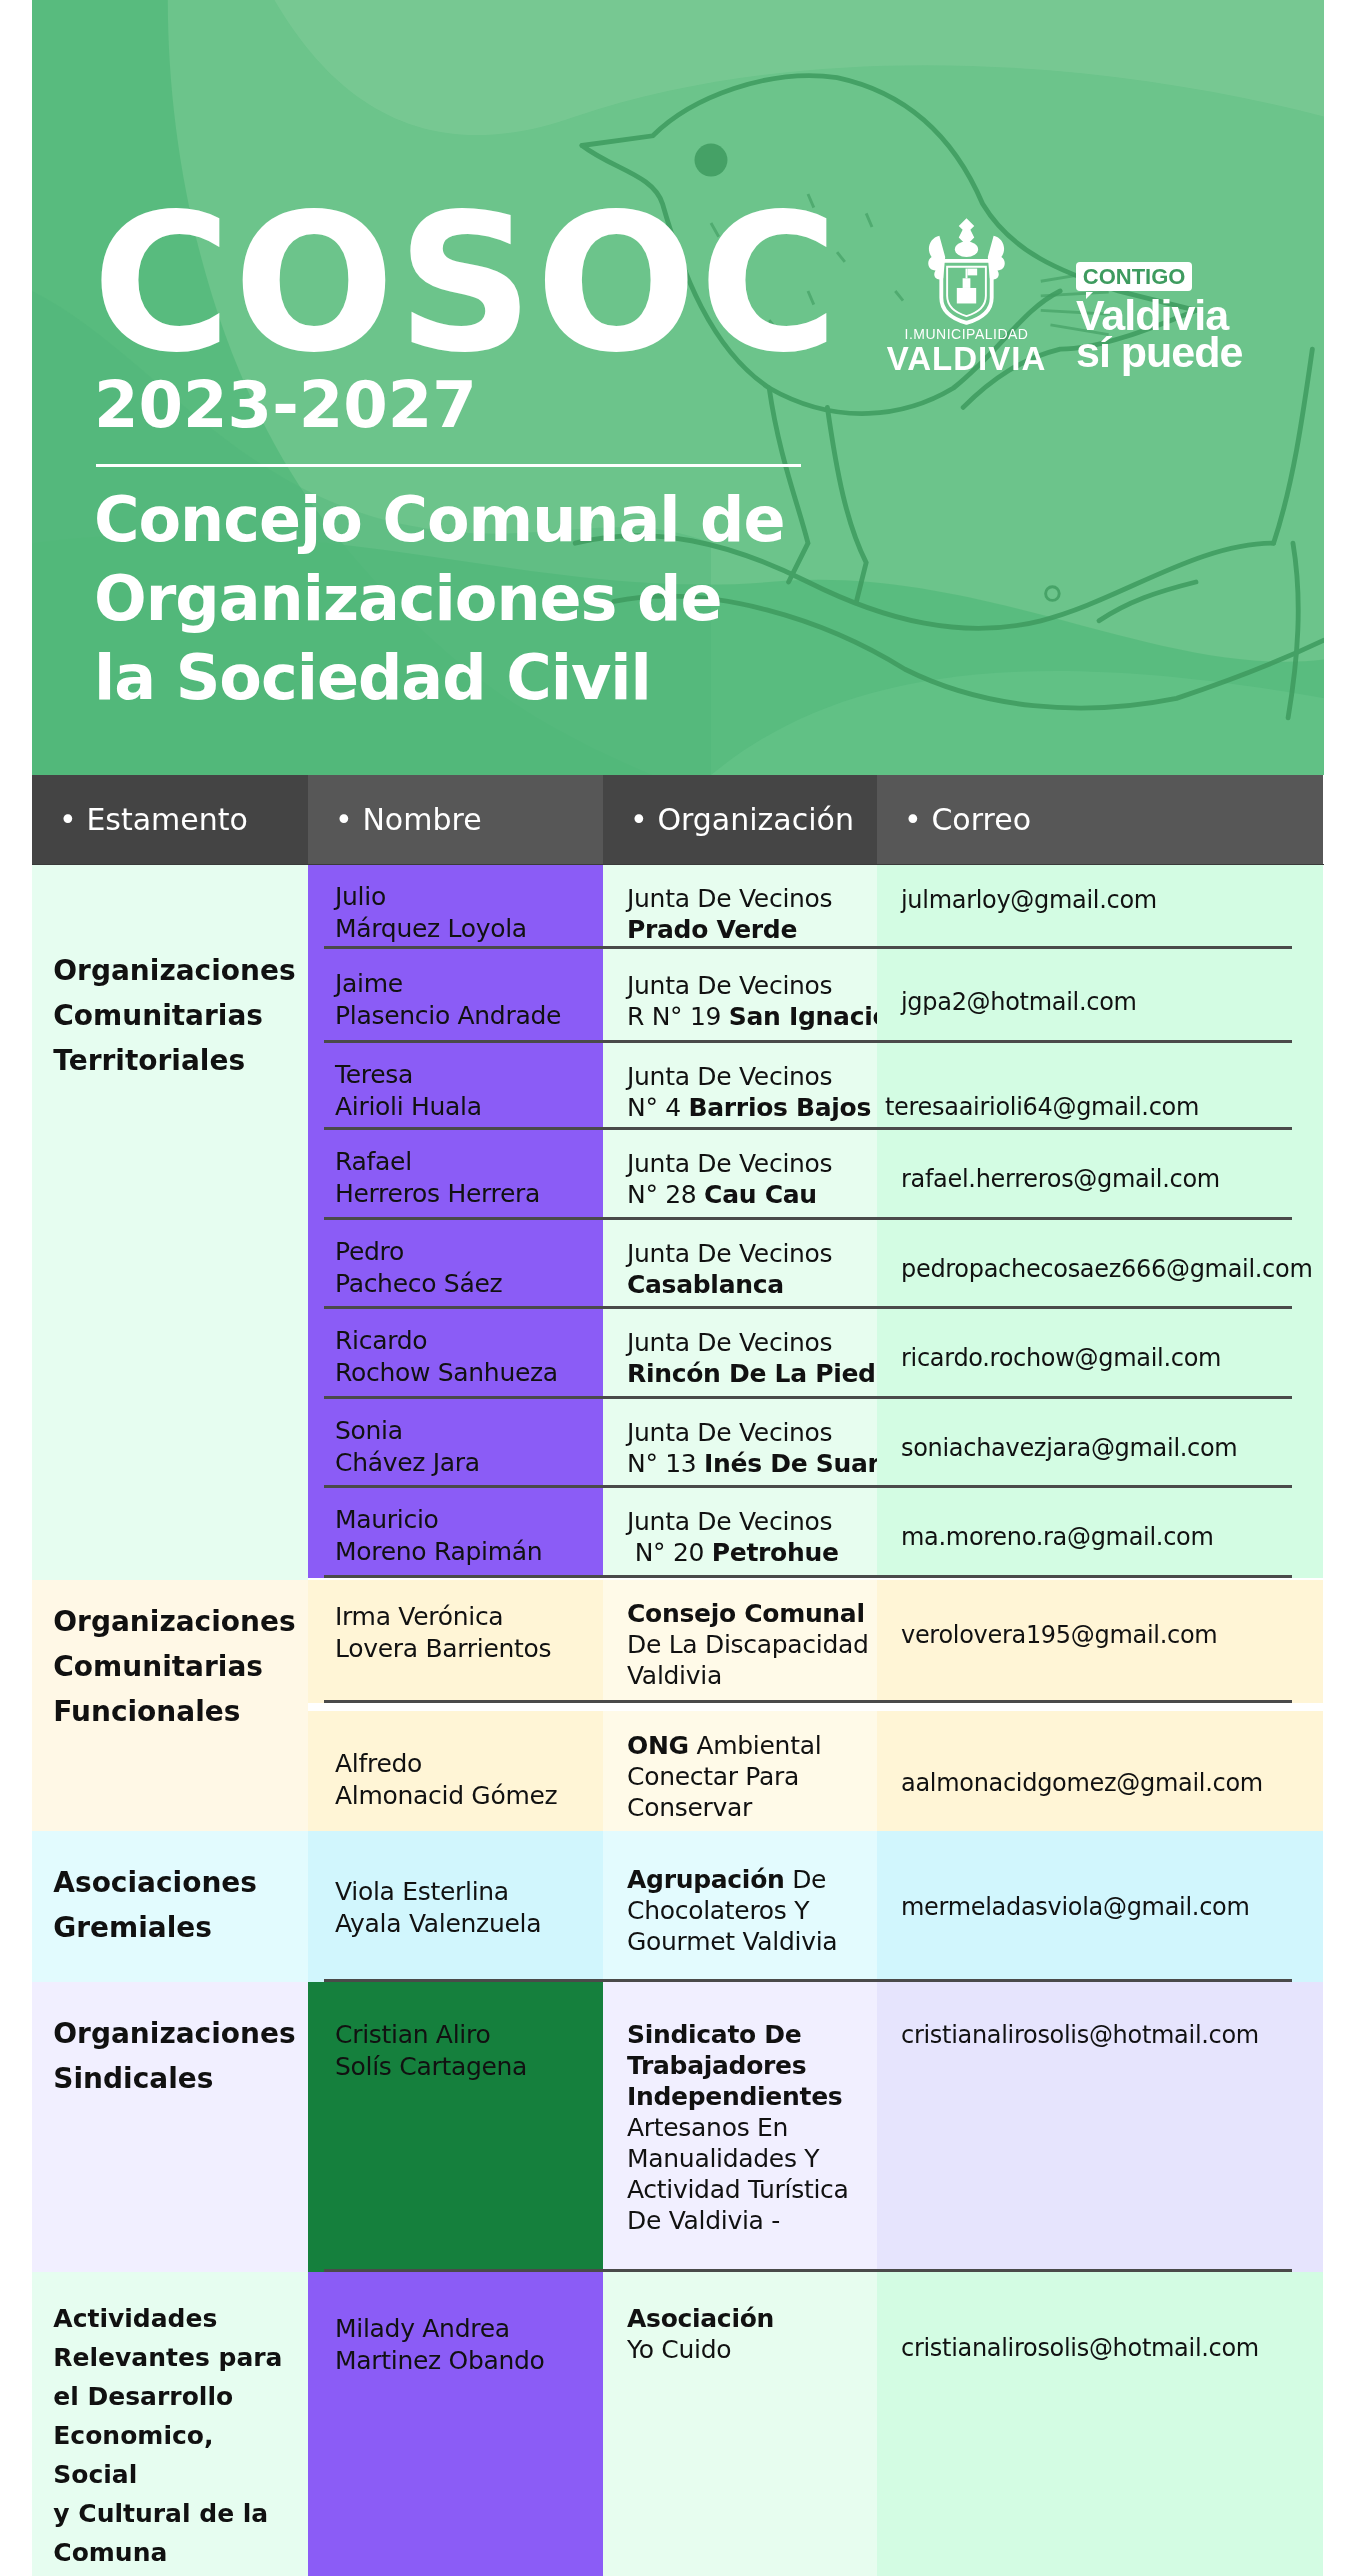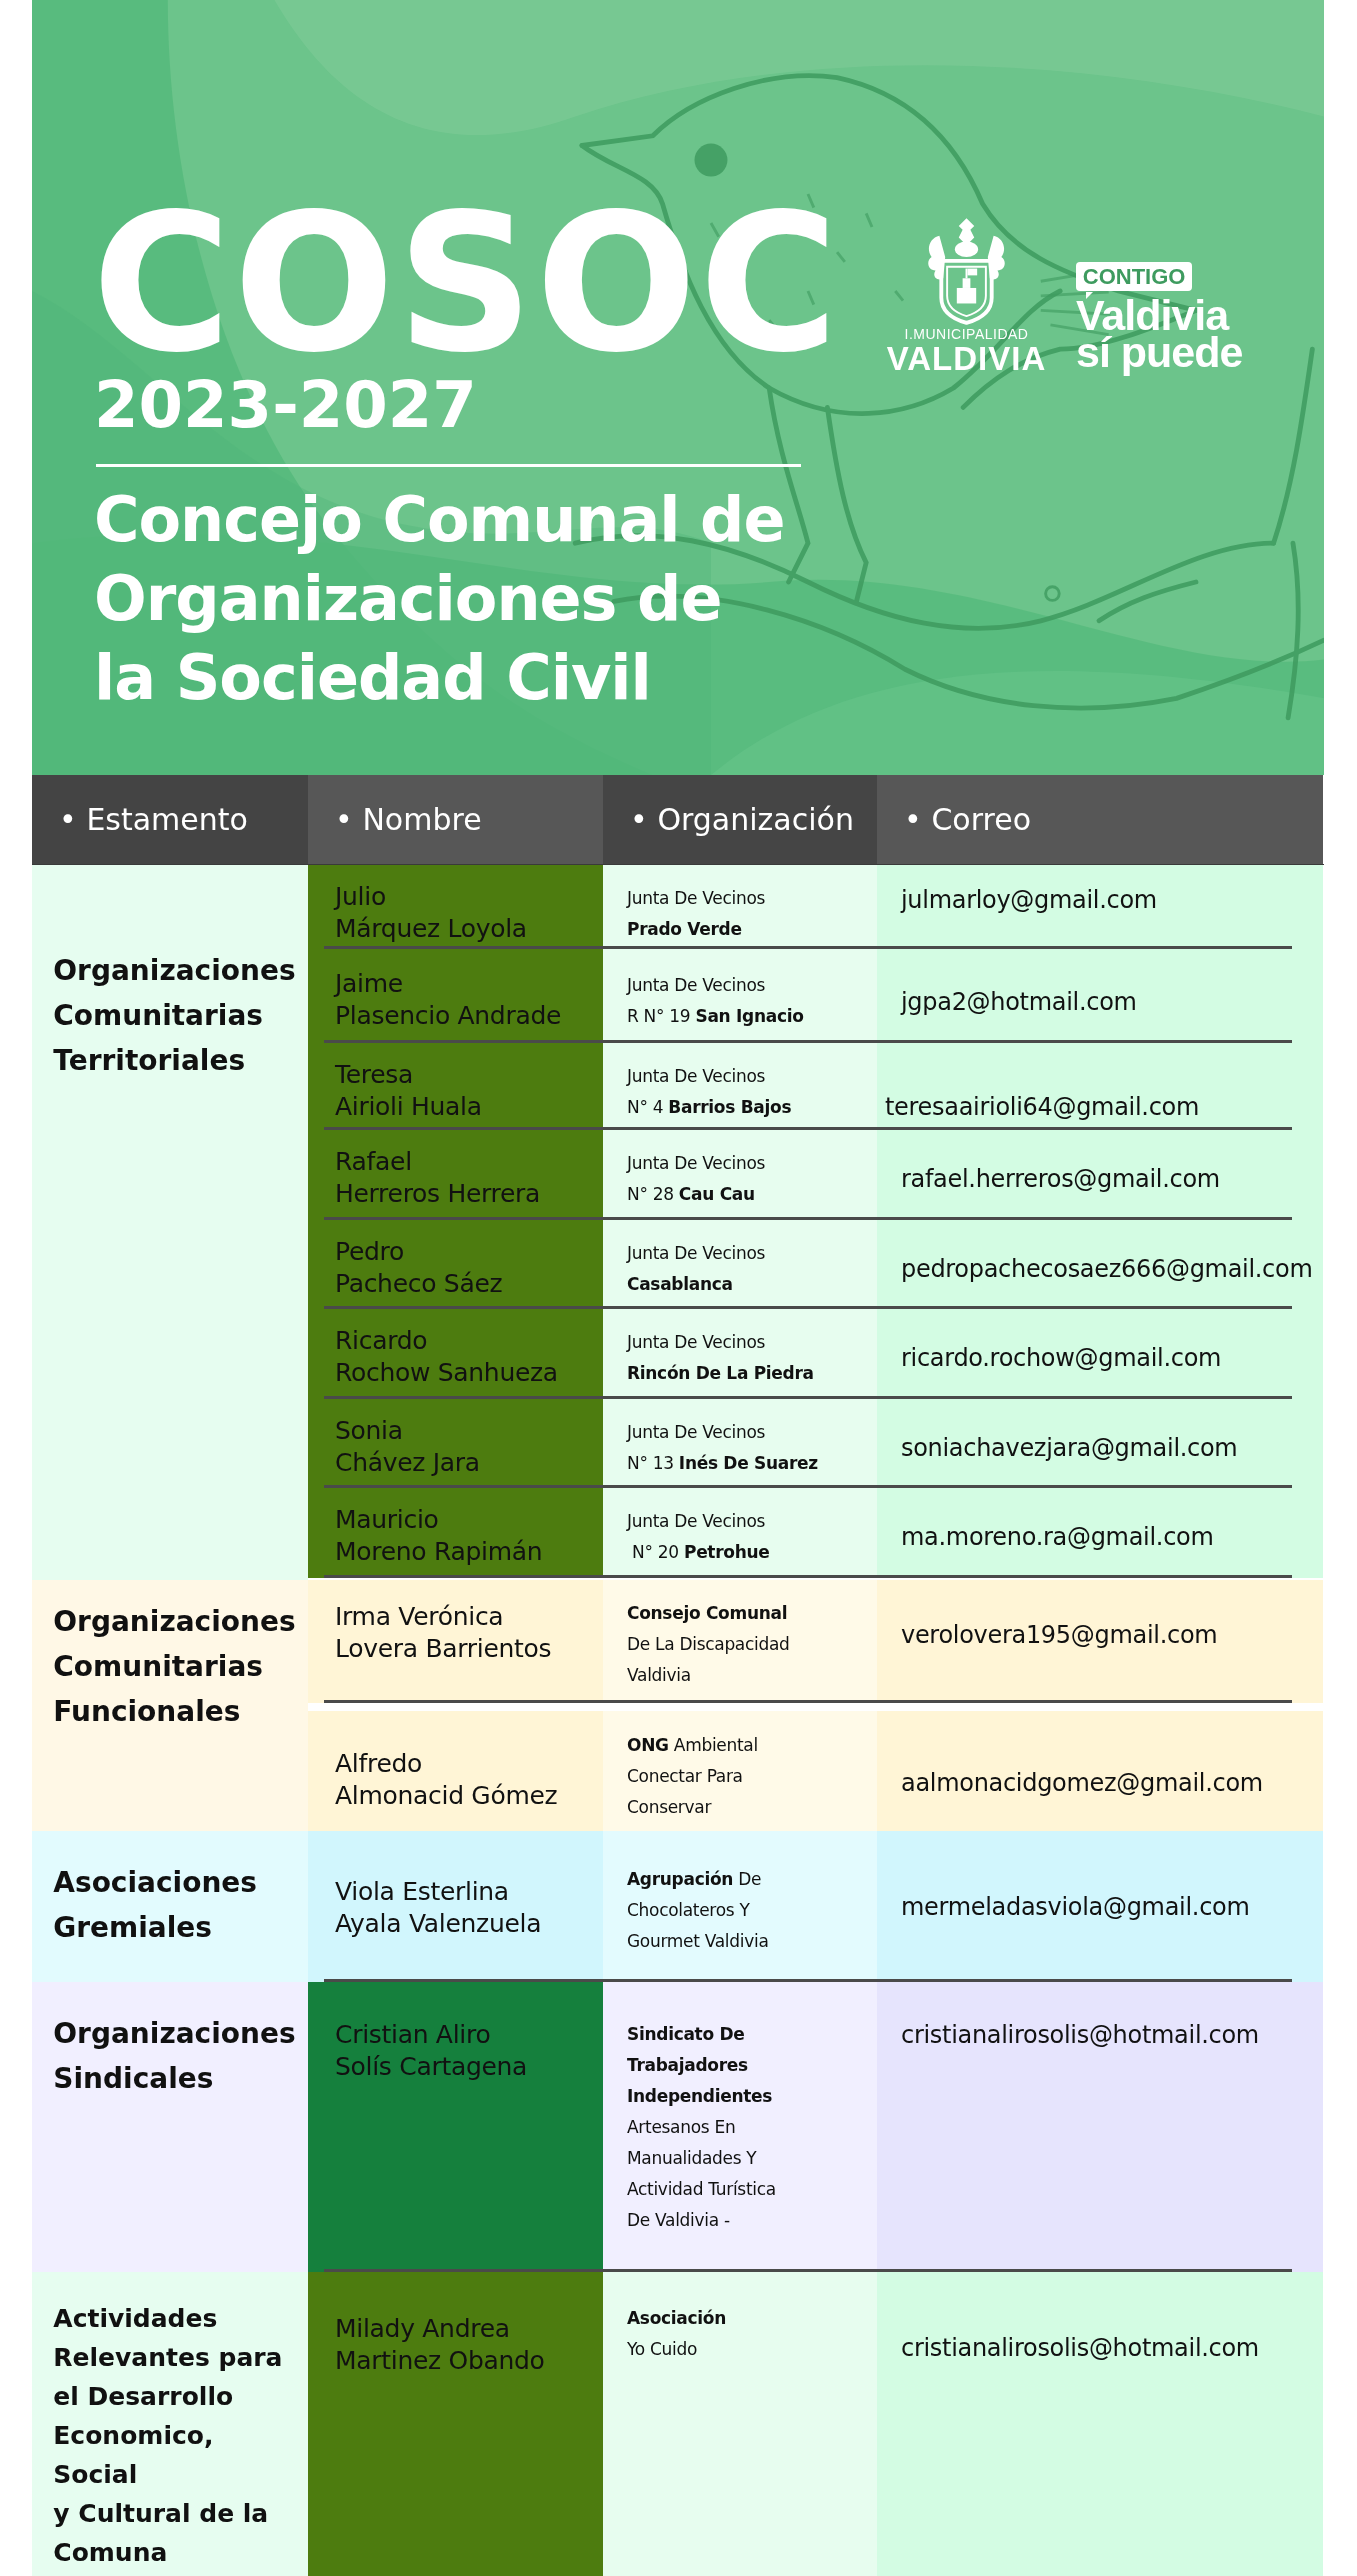--- a/index.html
+++ b/index.html
@@ -41,28 +41,28 @@
   .th .dot { margin-right: 9.7px; }
 
   .section { position: relative; display: flex; }
   .sec-label { position: relative; box-sizing: border-box; padding-left: 21.3px; font-weight: 700;
                font-size: 28px; line-height: 45px; font-family: "DejaVu Sans", sans-serif; }
   .sec-label .lbl { position: absolute; left: 21.3px; right: 5.8px; }
   .sec-rows { width: 1015px; position: relative; }
   .row { position: relative; display: flex; }
   .row .cell { box-sizing: border-box; padding-left: 27px; font-size: 25px; line-height: 32px;
                font-family: "DejaVu Sans", sans-serif; letter-spacing: -0.3px; position: relative; }
-  .row .cell.c2 { width: 295px; } .row .cell.c3 { width: 274px; padding-left: 24px; font-size: 17px; line-height: 31px; }
+  .row .cell.c2 { width: 295px; } .row .cell.c3 { width: 274px; padding-left: 24px; font-size: 25px; line-height: 31px; }
   .row .cell.c4 { width: 446px; padding-left: 24px; font-size: 24px; }
   .row .sep { position: absolute; left: 15.5px; width: 968px; bottom: 0; height: 2.9px; background: #4a4a4a; }
   .inner { position: absolute; left: 0; right: 0; }
   .bold { font-weight: 700; }
 
   
-  .green .sec-label { background: #e6fdf0; } .green .c2 { background: #4d7c0f; } .green .c3 { background: #e7fdef; } .green .c4 { background: #d3fce3; }
+  .green .sec-label { background: #e6fdf0; } .green .c2 { background: #8b5cf6; } .green .c3 { background: #e7fdef; } .green .c4 { background: #d3fce3; }
   .yellow .sec-label { background: #fff8e6; } .yellow .c2 { background: #fff5d6; } .yellow .c3 { background: #fffae8; } .yellow .c4 { background: #fff5d6; }
   .blue .sec-label { background: #e2fbfe; } .blue .c2 { background: #d1f6fd; } .blue .c3 { background: #e3fbfe; } .blue .c4 { background: #d1f6fd; }
   .purple .sec-label { background: #f1efff; } .purple .c2 { background: #15803d; } .purple .c3 { background: #f1efff; } .purple .c4 { background: #e6e4fd; }
 </style>
 </head>
 <body>
 
 <div class="hero">
   <svg class="hero-bg" width="1292" height="775" viewBox="0 0 1332 799">
     <rect width="1332" height="799" fill="#6cc48b"></rect>

